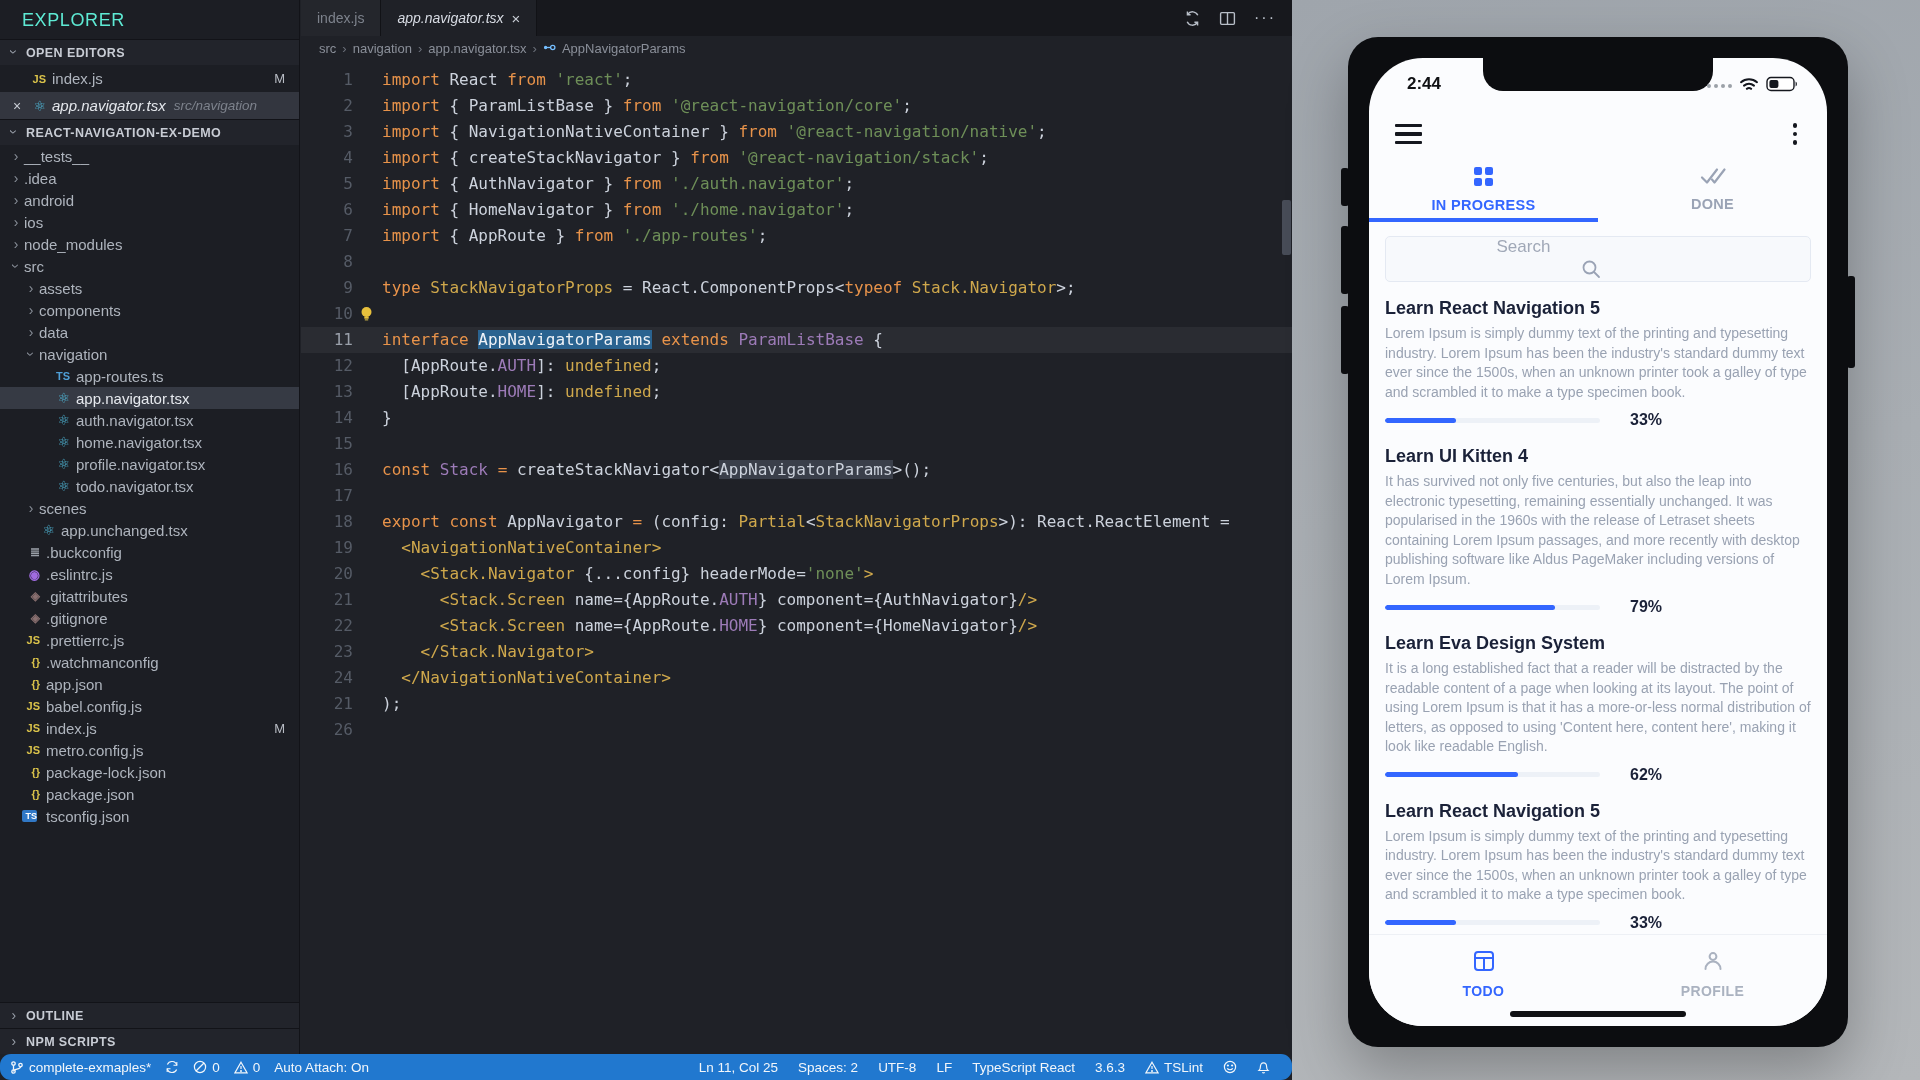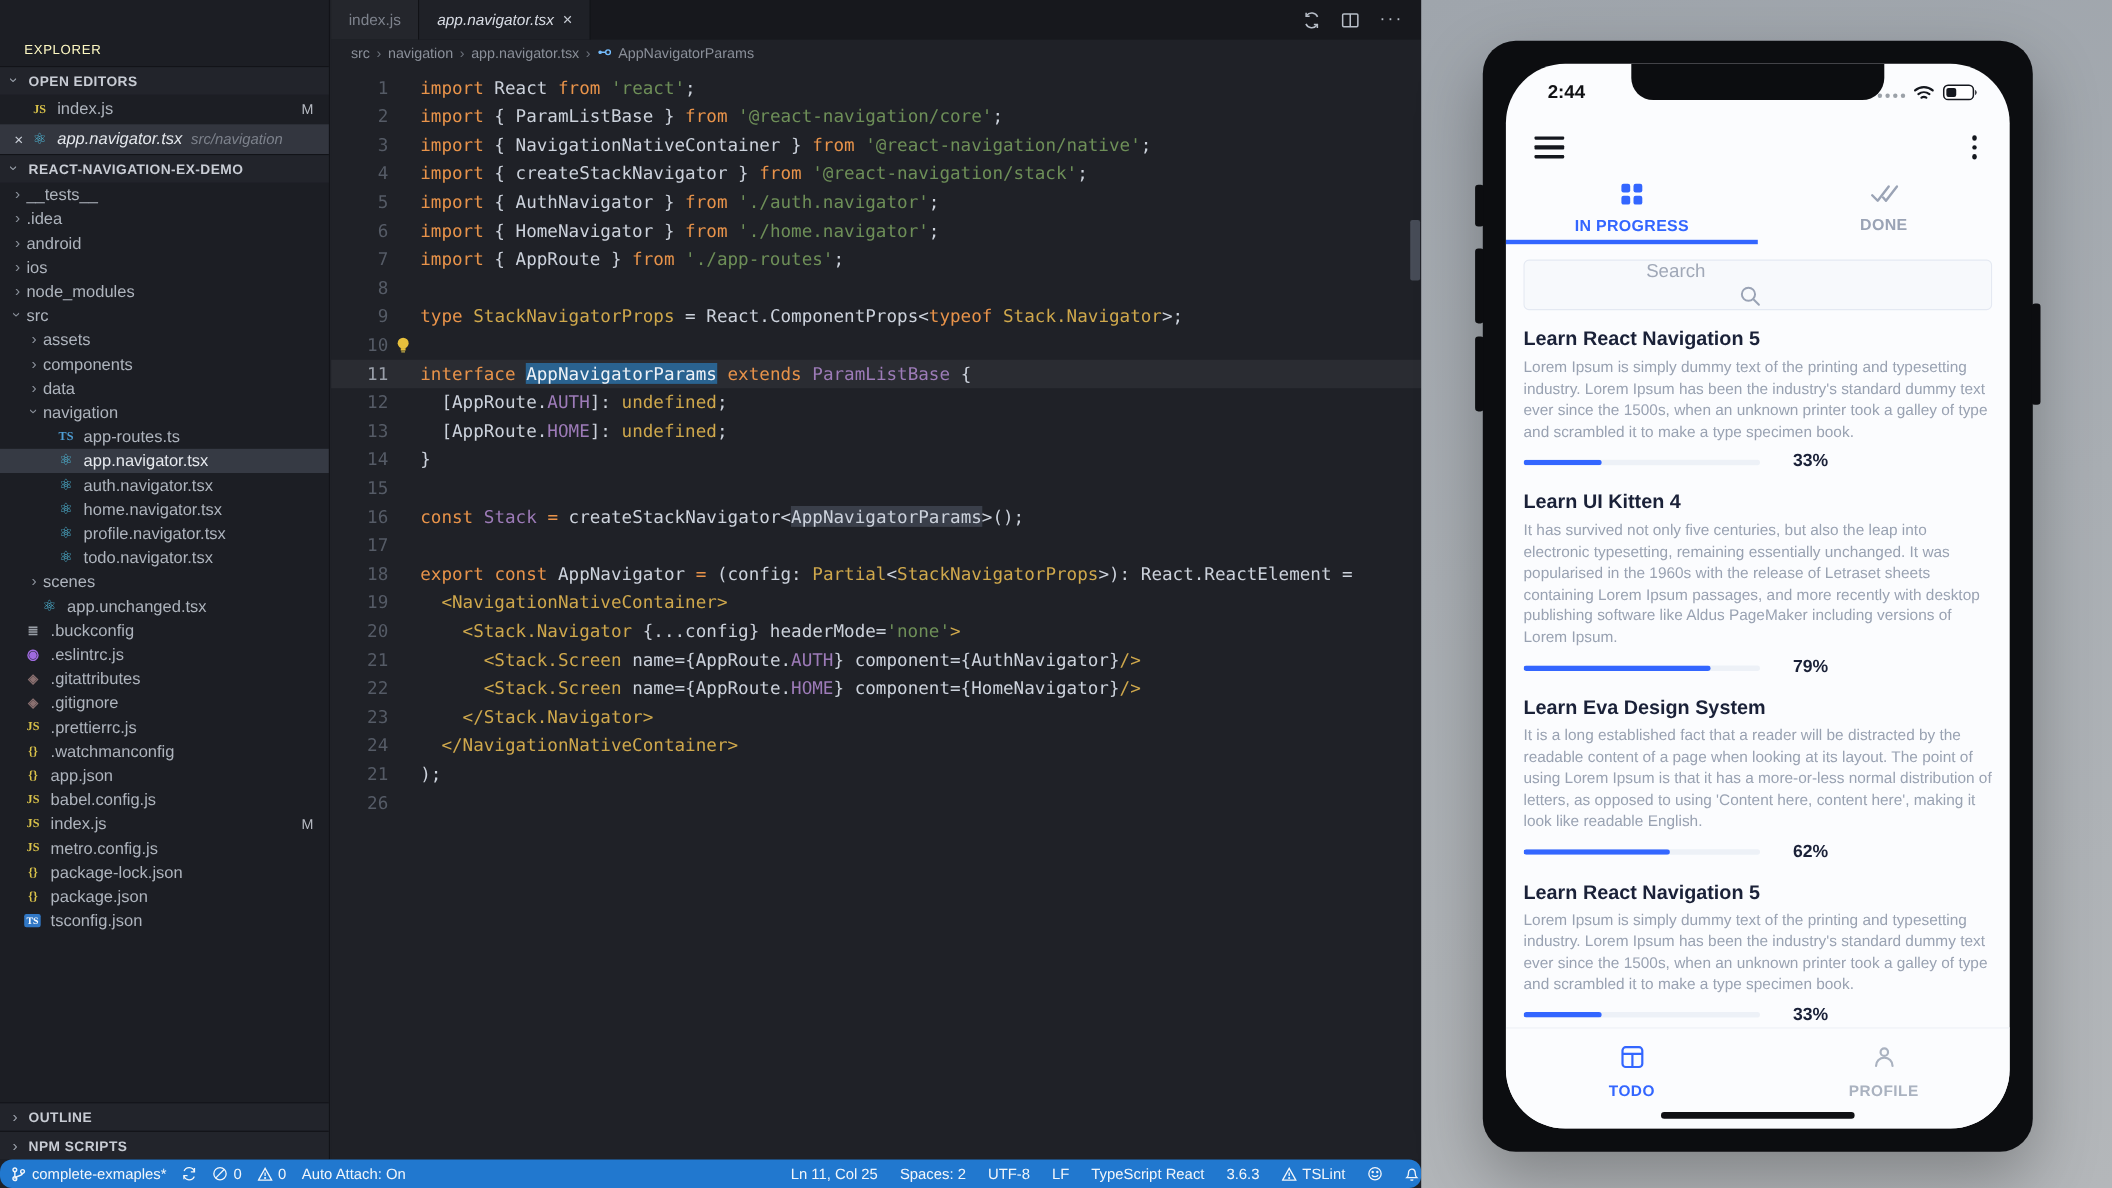--- a/index.html
+++ b/index.html
@@ -6,34 +6,34 @@
   html,body { width:1920px; height:1080px; overflow:hidden; background:#17181d;
               font-family:"Liberation Sans", sans-serif; }
   .app { position:relative; width:1920px; height:1080px; }
 
   
   .vscode { position:absolute; left:0; top:0; width:1292px; height:1080px; background:#1f2127; }
 
   
   .sidebar { position:absolute; left:0; top:0; width:300px; height:1054px; background:#1c1e24;
              color:#aeb4bd; font-size:15px; border-right:1px solid #121318; overflow:hidden; }
-  .sb-title { padding:10px 0 8px 22px; font-size:12px; letter-spacing:.6px; color:#fef9c3;margin-top:28px; }
+  .sb-title { padding:10px 0 8px 22px; font-size:18px; letter-spacing:.6px; color:#5eead4; }
   .sb-header { display:flex; align-items:center; gap:4px; height:26px; padding-left:6px;
                font-size:12.5px; font-weight:700; letter-spacing:.4px; color:#c8ccd4;
                background:#22242b; border-top:1px solid #121318; }
   .sb-header .chev { width:16px; text-align:center; color:#9aa0aa; font-weight:400; }
   .chev-glyph { display:inline-block; font-size:14px; transform:translateY(-1px); }
   .chev-down { transform:rotate(90deg) translateX(-1px); }
   .oe-row { display:flex; align-items:center; height:27px; padding-left:8px; white-space:nowrap; }
   .oe-row.selected { background:#33363f; color:#e4e7ec; }
   .oe-close { width:18px; text-align:center; color:#c9ced6; font-size:14px; }
   .oe-badge { margin-left:auto; margin-right:14px; color:#b8bcc4; font-size:13px; }
   .oe-desc { margin-left:8px; color:#7d828c; font-style:italic; font-size:13.5px; }
-  .fi { display:inline-block; width:20px; margin-right:6px; text-align:center;
-        font-size:11px; font-weight:700;font-family:Liberation Serif, serif; }
+  .fi { display:inline-block; width:20px; margin-right:6px; text-align:right;
+        font-size:11px; font-weight:700; }
   .fi-js { color:#d9c24a; } .fi-ts { color:#4f9fd6; }
   .fi-react { color:#4fb8d8; font-size:14px; font-weight:400; }
   .fi-braces { color:#d9c24a; } .fi-eslint { color:#a06be0; font-size:13px; }
   .fi-git { color:#8a7070; font-size:12px; } .fi-buck { color:#9aa0a8; font-size:12px; }
   .fi-tsconfig { background:#3178c6; color:#fff; border-radius:2px; font-size:9px;
                  width:15px; margin-left:2px; margin-right:9px; padding:1px 0; }
   .tree { overflow:hidden; }
   .tree-row { display:flex; align-items:center; height:22px; white-space:nowrap; cursor:default; }
   .tree-row.selected { background:#363a44; color:#e6e9ee; }
   .tree-row .chev { width:16px; text-align:center; color:#8a909a; flex:none; }
@@ -66,21 +66,21 @@
   .tk-sel { color:#eef2f7; background:#2a6390; }
   .tk-occ { color:#ccd2dc; background:#3a3f4a; }
   .bulb { position:absolute; left:58px; top:4px; }
   .scroll-thumb { position:absolute; right:1px; top:200px; width:9px; height:55px;
                   background:#474c57; border-radius:2px; }
 
   
   .statusbar { position:absolute; left:0; bottom:0; width:1292px; height:26px; background:#2178cf;
                color:#f2f6fa; display:flex; align-items:center; font-size:13.5px;border-radius:11px; }
   .statusbar .left { display:flex; align-items:center; gap:14px; padding-left:10px; }
-  .statusbar .right { margin-left:auto; display:flex; align-items:center; gap:20px; padding-right:2px; }
+  .statusbar .right { margin-left:auto; display:flex; align-items:center; gap:20px; padding-right:22px; }
   .sb-item { display:flex; align-items:center; gap:5px; white-space:nowrap; }
   .sb-item svg { display:block; }
 
   
   .device-panel { position:absolute; left:1292px; top:0; width:628px; height:1080px;
                   background:linear-gradient(170deg,#9fa5ac 0%,#a9aeb3 45%,#b4b7ba 100%); }
   .phone { position:absolute; left:56px; top:37px; width:500px; height:1010px;
            background:#0c0d10; border-radius:30px; box-shadow:0 24px 60px rgba(0,0,0,.28); }
   .side-btn { position:absolute; background:#0c0d10; border-radius:3px; }
   .sb-l1 { left:-7px; top:131px; width:8px; height:38px; }

